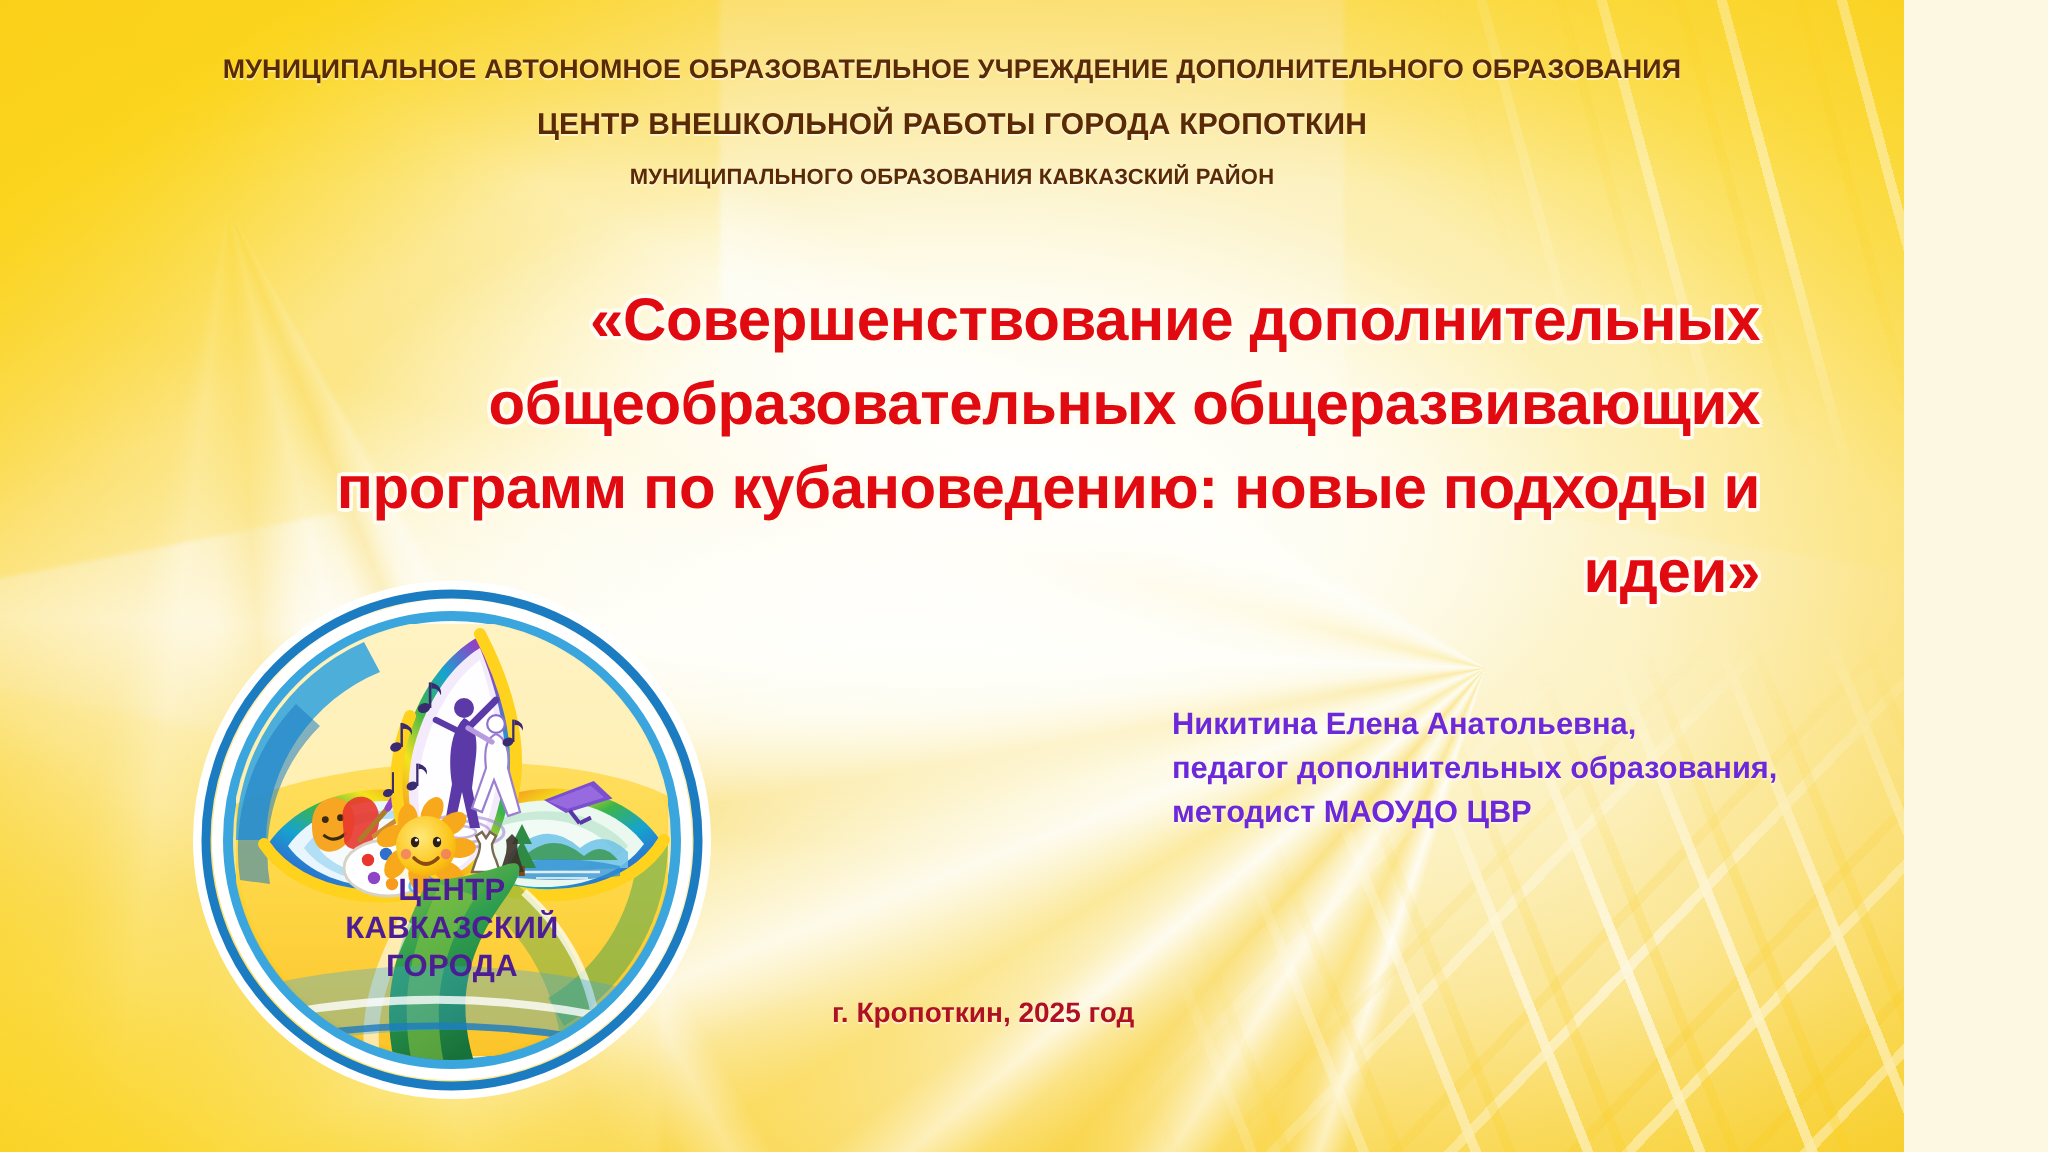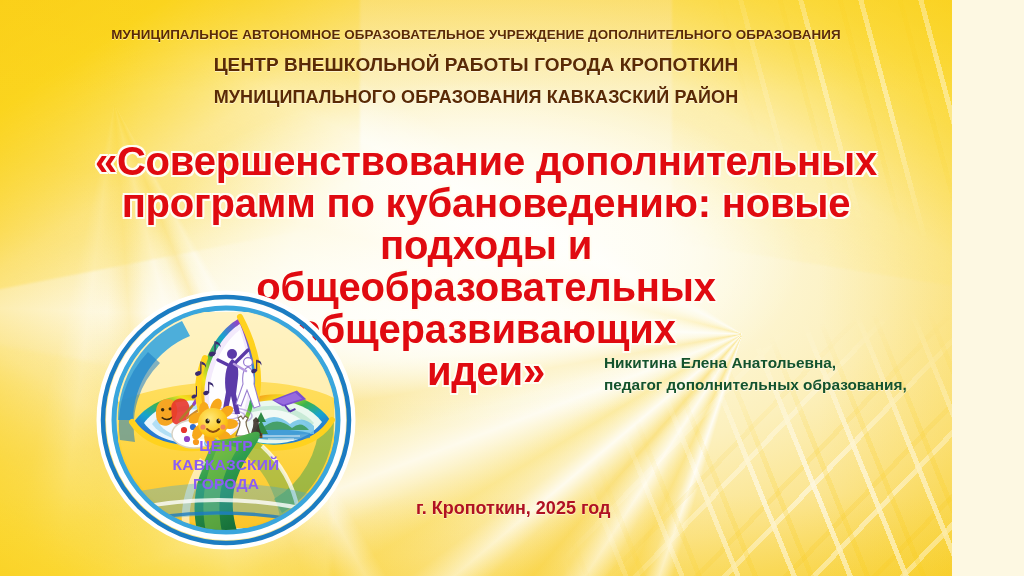--- a/index.html
+++ b/index.html
@@ -152,67 +152,67 @@
     color:#5a2a05;
     font-weight:bold;
     font-size:13.2px;
     letter-spacing:.1px;
     line-height:1.0;
     margin-bottom:14px;
     text-shadow:0 1px 0 rgba(255,255,255,.55);
     white-space:nowrap;
   }
   .org-line.l1{ font-size:13.4px; }
-  .org-line.l2{ font-size:19px; }
-  .org-line.l3{ font-size:18px; margin-bottom:0; }
+  .org-line.l2{ font-size:15px; }
+  .org-line.l3{ font-size:11px; margin-bottom:0; }
 
   .main-title{
     position:absolute; left:92px; right:72px; top:140px;
-    text-align:center;
+    text-align:right;
     color:#e00a10;
     font-weight:bold;
-    font-size:40px;
+    font-size:30px;
     line-height:42px;
     letter-spacing:-.2px;
     text-shadow:
       -1.6px -1.6px 0 #fffdf2,  1.6px -1.6px 0 #fffdf2,
       -1.6px  1.6px 0 #fffdf2,  1.6px  1.6px 0 #fffdf2,
        0 -1.8px 0 #fffdf2, 0 1.8px 0 #fffdf2,
       -1.8px 0 0 #fffdf2, 1.8px 0 0 #fffdf2;
   }
 
   .author-block{
-    position:absolute; left:604px; top:352px;
-    color:#14532d;
+    position:absolute; left:586px; top:352px;
+    color:#6d28d9;
     font-weight:bold;
     font-size:15.4px;
     line-height:22px;
     text-shadow:0 1px 0 rgba(255,255,255,.5);
   }
 
   .place-year{
     position:absolute; left:416px; top:498px;
     color:#b01122;
     font-weight:bold;
-    font-size:18px;
+    font-size:14px;
     text-shadow:0 1px 0 rgba(255,255,255,.5);
   }
 
   
   .emblem{
     position:absolute; left:86px; top:290px;
     width:280px; height:268px;
   }
   .emblem svg{ width:100%; height:100%; display:block; }
   .emblem-title{
     position:absolute; left:0; right:0; top:146px;
     text-align:center;
     font-size:15.5px;
     font-weight:bold;
-    color:#8b5cf6;
+    color:#4c1d95;
     line-height:19px;
     letter-spacing:.2px;
     pointer-events:none;
   }
 </style>
 </head>
 <body>
 
 <div class="slide">
 
@@ -230,28 +230,29 @@
   <div class="content">
 
     <div class="org-header">
       <div class="org-line l1">МУНИЦИПАЛЬНОЕ АВТОНОМНОЕ ОБРАЗОВАТЕЛЬНОЕ УЧРЕЖДЕНИЕ ДОПОЛНИТЕЛЬНОГО ОБРАЗОВАНИЯ</div>
       <div class="org-line l2">ЦЕНТР ВНЕШКОЛЬНОЙ РАБОТЫ  ГОРОДА КРОПОТКИН</div>
       <div class="org-line l3">МУНИЦИПАЛЬНОГО ОБРАЗОВАНИЯ КАВКАЗСКИЙ РАЙОН</div>
     </div>
 
     <div class="main-title">
       <div>«Совершенствование дополнительных</div>
+      <div>общеобразовательных общеразвивающих</div>
       <div>программ по кубановедению: новые подходы и</div>
-      <div>общеобразовательных общеразвивающих</div>
       <div>идеи»</div>
     </div>
 
     <div class="author-block">
       <div>Никитина Елена Анатольевна,</div>
       <div>педагог дополнительных образования,</div>
+      <div>методист МАОУДО ЦВР</div>
     </div>
 
     <div class="place-year">г. Кропоткин, 2025 год</div>
 
     <div class="emblem">
       <svg viewBox="0 0 280 268" xmlns="http://www.w3.org/2000/svg" aria-hidden="true">
         <defs>
           <clipPath id="diskClip">
               <circle cx="140" cy="130" r="110"></circle>
             </clipPath>

